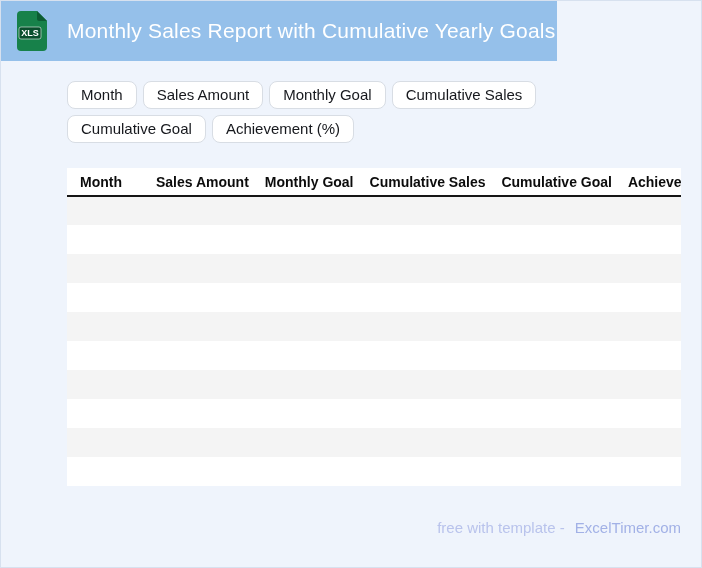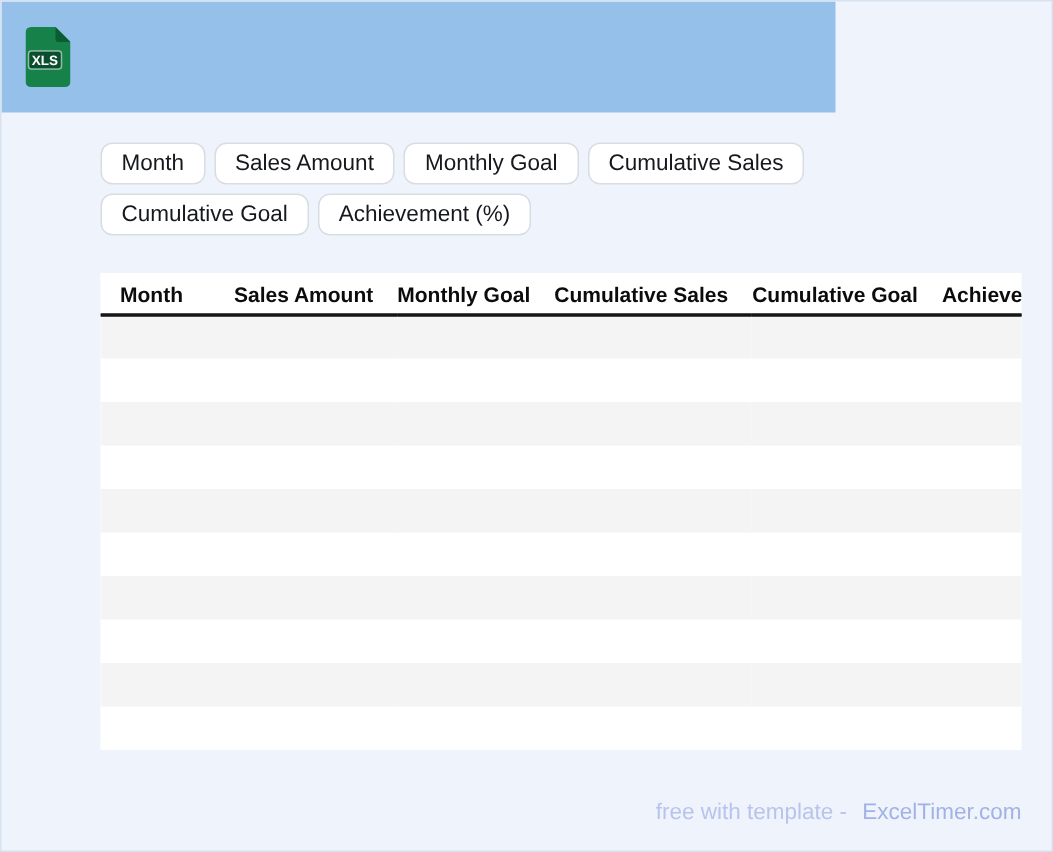--- a/index.html
+++ b/index.html
@@ -8,21 +8,21 @@
     width:702px;height:568px;
     box-sizing:border-box;
     background:var(--page-bg,#eff4fc);
     border:1px solid #d7e1ef;
     overflow:hidden;
     font-family:"Liberation Sans", sans-serif;
   }
   
   .titlebar{
     display:flex;align-items:center;
-    width:556px;height:74px;
+    width:556px;height:60px;
     background:var(--titlebar-bg,#95c0ea);
   }
   .titlebar .file-icon{margin-left:16px;flex:0 0 auto;display:block;}
   .titlebar h1{
     margin:0 0 0 20px;
     font-size:21px;font-weight:400;color:#ffffff;
     letter-spacing:.2px;white-space:nowrap;
   }
   
   .tags{
@@ -78,20 +78,21 @@
 
 <div class="page" style="--titlebar-bg: #95c0ea; --page-bg: #eff4fc; --stripe: #f4f4f4; --footer-light: #b9c3ec; --footer-dark: #a2b1e6;">
 
   <div class="titlebar">
     <svg class="file-icon" width="30" height="40" viewBox="0 0 30 40" aria-hidden="true">
       <path d="M4 0 H20 L30 10 V36 Q30 40 26 40 H4 Q0 40 0 36 V4 Q0 0 4 0 Z" fill="#17814a"></path>
       <path d="M20 0 L30 10 H22 Q20 10 20 8 Z" fill="#0c5c33"></path>
       <rect x="2" y="16" width="22" height="12" rx="2" fill="#0a4f2d" stroke="rgba(255,255,255,0.55)" stroke-width="1"></rect>
       <text x="13" y="25" text-anchor="middle" font-family="Liberation Sans, sans-serif" font-size="9" font-weight="700" fill="#ffffff">XLS</text>
     </svg>
+    <h1>Monthly Sales Report with Cumulative Yearly Goals</h1>
   </div>
 
   <div class="tags">
       <button class="chip">Month</button>
       <button class="chip">Sales Amount</button>
       <button class="chip">Monthly Goal</button>
       <button class="chip">Cumulative Sales</button>
       <button class="chip">Cumulative Goal</button>
       <button class="chip">Achievement (%)</button>
     </div>

